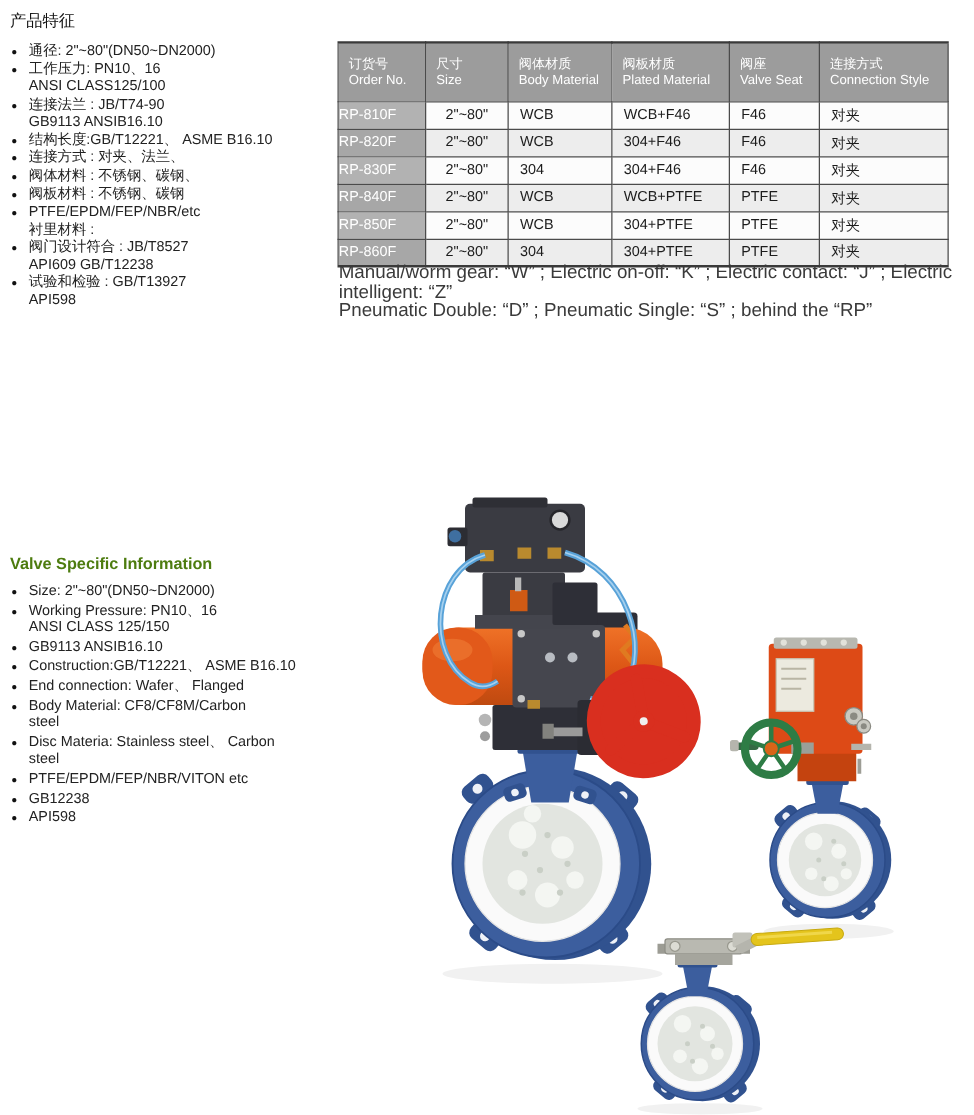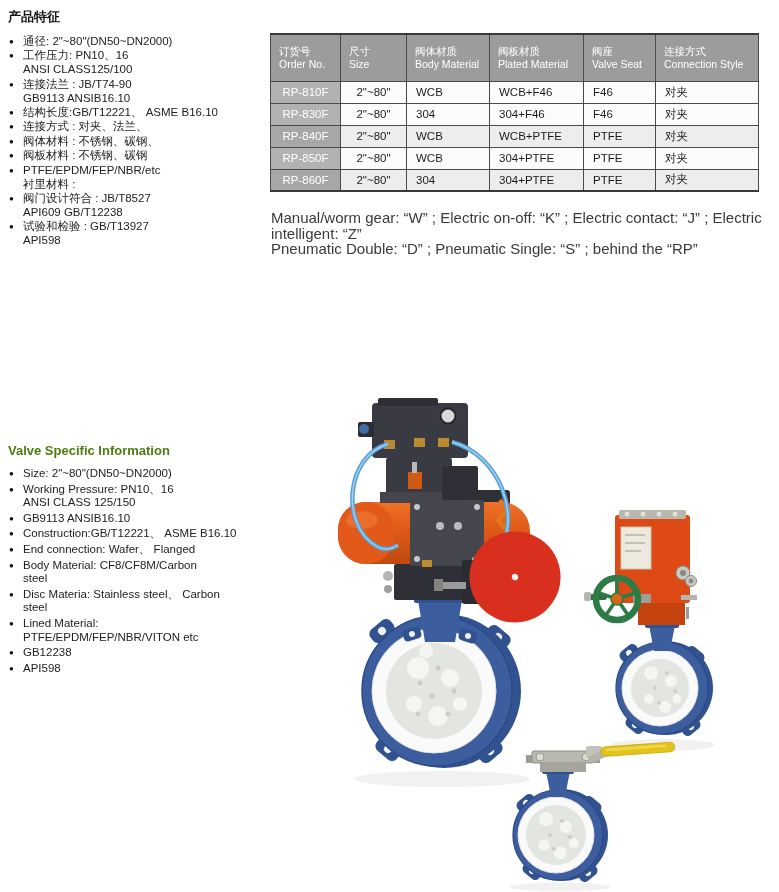--- a/index.html
+++ b/index.html
@@ -6,38 +6,38 @@
     --blue:#3c5e9e; --blue-d:#31528f; --blue-dk:#2b4b88;
     --liner:#fafafa; --disc:#e2e5e0; --spot:#f4f6f2; --dot:#c9cfc6;
     --orange:#dd5716; --red:#d92f1f; --ered:#dd4a16; --green:#2e7c45;
     --yellow:#e4c41c; --dark:#3a3b42; --dark2:#2e2f37; --tube:#58a2d8;
     --thgray:#9c9c9c; --ocgray:#b2b2b2; --ocgray2:#a7a7a7;
   }
   *{margin:0;padding:0;box-sizing:border-box;}
   html,body{background:#fff;}
   .page{position:relative;width:779px;height:892px;background:#fff;overflow:hidden;
     font-family:"Liberation Sans","DejaVu Sans",sans-serif;color:#222;}
-  .h-cn{position:absolute;left:8px;top:8px;font-size:13px;font-weight:bold;color:#111;}
+  .h-cn{position:absolute;left:8px;top:8px;font-size:13px;font-weight:normal;color:#111;}
   .h-en{position:absolute;left:8px;top:443px;font-size:13px;font-weight:bold;color:#4d7c0f;}
   .list{position:absolute;left:8px;width:262px;font-size:11.5px;color:#222;}
   .list-cn{top:35px;}
   .list-en{top:467px;}
   .li{position:relative;padding-left:15px;line-height:13.9px;margin-bottom:0.5px;}
   .list-en .li{margin-bottom:2px;line-height:13.6px;}
   .blt{position:absolute;left:1px;top:0px;font-size:8px;color:#111;}
   
   .tablewrap{position:absolute;left:270px;top:33px;width:488px;}
   table{width:100%;border-collapse:collapse;table-layout:fixed;
     border-top:2px solid #3a3a3a;border-bottom:2px solid #3a3a3a;}
   th,td{border:1px solid #4b4b4b;overflow:hidden;white-space:nowrap;}
   th{background:var(--thgray);color:#fff;font-weight:normal;text-align:left;
     font-size:10.5px;line-height:12.5px;padding:4px 0 4px 8px;height:47px;vertical-align:middle;}
   th span{display:block;}
   td{height:22px;font-size:11.5px;padding-left:9px;color:#1c1c1c;}
-  td.c-order{background:var(--ocgray);color:#fff;text-align:center;padding-left:0;margin-left:28px;}
+  td.c-order{background:var(--ocgray);color:#fff;text-align:left;padding-left:0;margin-left:28px;}
   tr.even td.c-order{background:var(--ocgray2);}
   td.c-size{text-align:center;padding-left:0;}
   tr.odd td{background:#fcfcfc;} tr.even td{background:#ededed;}
   tr.odd td.c-order{background:var(--ocgray);}
   .notes{position:absolute;left:271px;top:210px;width:500px;font-size:15px;
     line-height:15.5px;color:#3a3a3a;}
   
   .img-main{position:absolute;left:322px;top:396px;width:250px;height:398px;}
   .img-electric{position:absolute;left:583px;top:503px;width:152px;height:262px;}
   .img-lever{position:absolute;left:488px;top:735px;width:195px;height:157px;}
@@ -141,20 +141,28 @@
       </thead>
       <tbody id="table-body">
           <tr class="odd">
             <td class="c-order">RP-810F</td>
             <td class="c-size">2"~80"</td>
             <td>WCB</td>
             <td>WCB+F46</td>
             <td>F46</td>
             <td>对夹</td>
           </tr>
+          <tr class="even">
+            <td class="c-order">RP-820F</td>
+            <td class="c-size">2"~80"</td>
+            <td>WCB</td>
+            <td>304+F46</td>
+            <td>F46</td>
+            <td>对夹</td>
+          </tr>
           <tr class="odd">
             <td class="c-order">RP-830F</td>
             <td class="c-size">2"~80"</td>
             <td>304</td>
             <td>304+F46</td>
             <td>F46</td>
             <td>对夹</td>
           </tr>
           <tr class="even">
             <td class="c-order">RP-840F</td>
@@ -217,21 +225,20 @@
         <div>Body Material: CF8/CF8M/Carbon</div>
         <div>steel</div>
       </div>
       <div class="li">
         <span class="blt">●</span>
         <div>Disc Materia: Stainless steel、 Carbon</div>
         <div>steel</div>
       </div>
       <div class="li">
         <span class="blt">●</span>
-        <div>Lined Material:</div>
         <div>PTFE/EPDM/FEP/NBR/VITON etc</div>
       </div>
       <div class="li">
         <span class="blt">●</span>
         <div>GB12238</div>
       </div>
       <div class="li">
         <span class="blt">●</span>
         <div>API598</div>
       </div>

